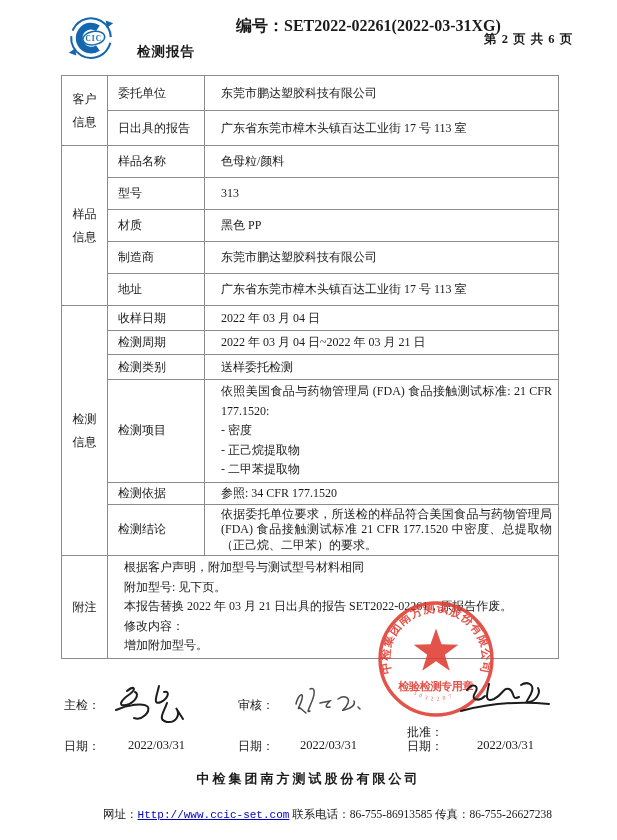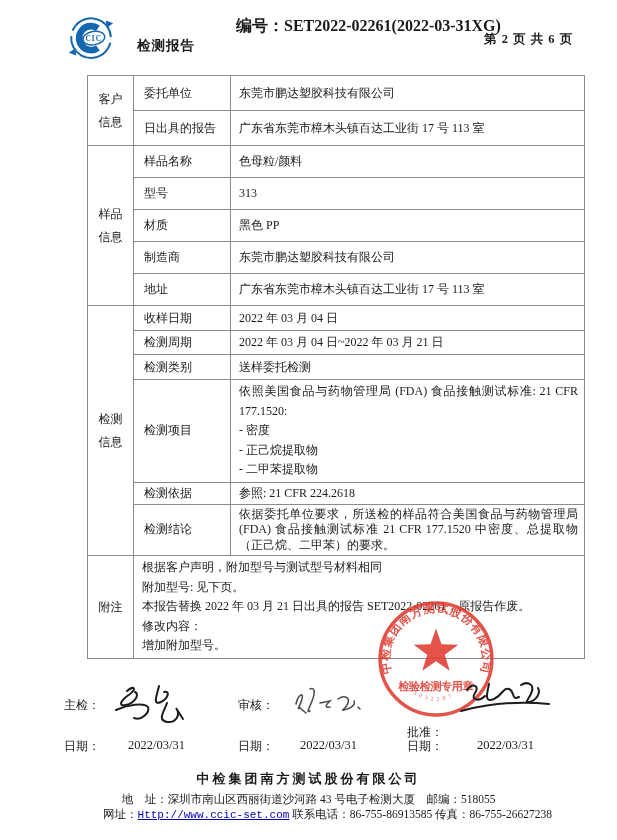--- a/index.html
+++ b/index.html
@@ -2,29 +2,29 @@
 <html><head>
 <meta charset="utf-8">
 <style>
   html,body{margin:0;padding:0;background:#ffffff;}
   .page{
     position:relative;width:617px;height:840px;background:#fff;overflow:hidden;
     font-family:"Liberation Serif","DejaVu Serif",serif;color:#1a1a1a;
   }
   
   .logo{position:absolute;left:63px;top:15px;width:56px;height:48px;}
-  .hdr-title{position:absolute;left:137px;top:37px;font-size:13.5px;font-weight:bold;letter-spacing:1px;}
+  .hdr-title{position:absolute;left:137px;top:43px;font-size:13.5px;font-weight:bold;letter-spacing:1px;}
   .hdr-no{position:absolute;left:236px;top:16px;font-size:16px;font-weight:bold;}
   .hdr-page{position:absolute;left:462px;top:31px;font-size:12.5px;font-weight:bold;letter-spacing:1px;margin-left:22px;}
   
-  .report-table{position:absolute;left:61px;top:75px;border-collapse:collapse;table-layout:fixed;width:497px;margin-left:26px;}
+  .report-table{position:absolute;left:61px;top:75px;border-collapse:collapse;table-layout:fixed;width:497px;}
   .report-table td{border:1px solid #8b8b8b;font-size:12px;vertical-align:middle;overflow:hidden;}
   td.group{width:46px;text-align:center;white-space:pre-line;line-height:1.85;padding:0;}
   td.flabel{width:97px;padding:0 2px 0 10px;}
-  td.fvalue{padding:2px 6px 2px 8px;text-align:justify;}
+  td.fvalue{padding:2px 6px 2px 16px;text-align:justify;}
   .cell-line{line-height:19.5px;}
   .conclusion{line-height:15.5px;}
   
   .sig-label{position:absolute;font-size:12px;z-index:1;}
   .sig-date-label{position:absolute;font-size:12px;top:738px;z-index:1;}
   .sig-date-value{position:absolute;font-size:12.5px;top:738px;z-index:1;}
   .sig-svg{position:absolute;z-index:4;}
   
   .stamp{position:absolute;left:376px;top:599px;width:120px;height:120px;opacity:.87;z-index:3;}
   
@@ -112,21 +112,21 @@
       <td class="flabel">检测项目</td>
       <td class="fvalue">
         <div class="cell-line">依照美国食品与药物管理局 (FDA) 食品接触测试标准: 21 CFR 177.1520:</div>
         <div class="cell-line">- 密度</div>
         <div class="cell-line">- 正己烷提取物</div>
         <div class="cell-line">- 二甲苯提取物</div>
       </td>
     </tr>
     <tr style="height:22px">
       <td class="flabel">检测依据</td>
-      <td class="fvalue">参照: 21 CFR 224.2618</td>
+      <td class="fvalue">参照: 34 CFR 177.1520</td>
     </tr>
     <tr style="height:46px">
       <td class="flabel">检测结论</td>
       <td class="fvalue conclusion">依据委托单位要求，所送检的样品符合美国食品与药物管理局 (FDA) 食品接触测试标准 21 CFR 177.1520 中密度、总提取物（正己烷、二甲苯）的要求。</td>
     </tr>
 
     <tr style="height:98px">
       <td class="group">附注</td>
       <td class="fvalue" colspan="2">
         <div class="cell-line">根据客户声明，附加型号与测试型号材料相同</div>
@@ -183,18 +183,17 @@
     </text>
     <polygon fill="#df3a2f" points="59,29 64.4,44.6 80.9,44.9 67.7,54.8 72.5,70.6 59,61.2 45.5,70.6 50.3,54.8 37.1,44.9 53.6,44.6"></polygon>
     <text x="59" y="89" text-anchor="middle" font-size="11" font-weight="bold" fill="#df3a2f" textLength="74">检验检测专用章</text>
     <path id="seal-code-arc" d="M 35,92 A 40,40 0 0 0 83,92" fill="none"></path>
     <text font-size="5.5" fill="#df3a2f" letter-spacing="1">
       <textPath href="#seal-code-arc" startOffset="2">5 0 3 2 2 0 7</textPath>
     </text>
   </svg>
 
   <div class="ft-company">中检集团南方测试股份有限公司</div>
-  <div class="ft-address">地　址：深圳市南山区西丽街道沙河路 43 号电子检测大厦　邮编：518055</div>
   <div class="ft-web">
     <span>网址：</span><a class="ft-link">Http://www.ccic-set.com</a><span> 联系电话：86-755-86913585 传真：86-755-26627238</span>
   </div>
 
 </div>
 
 </body></html>

